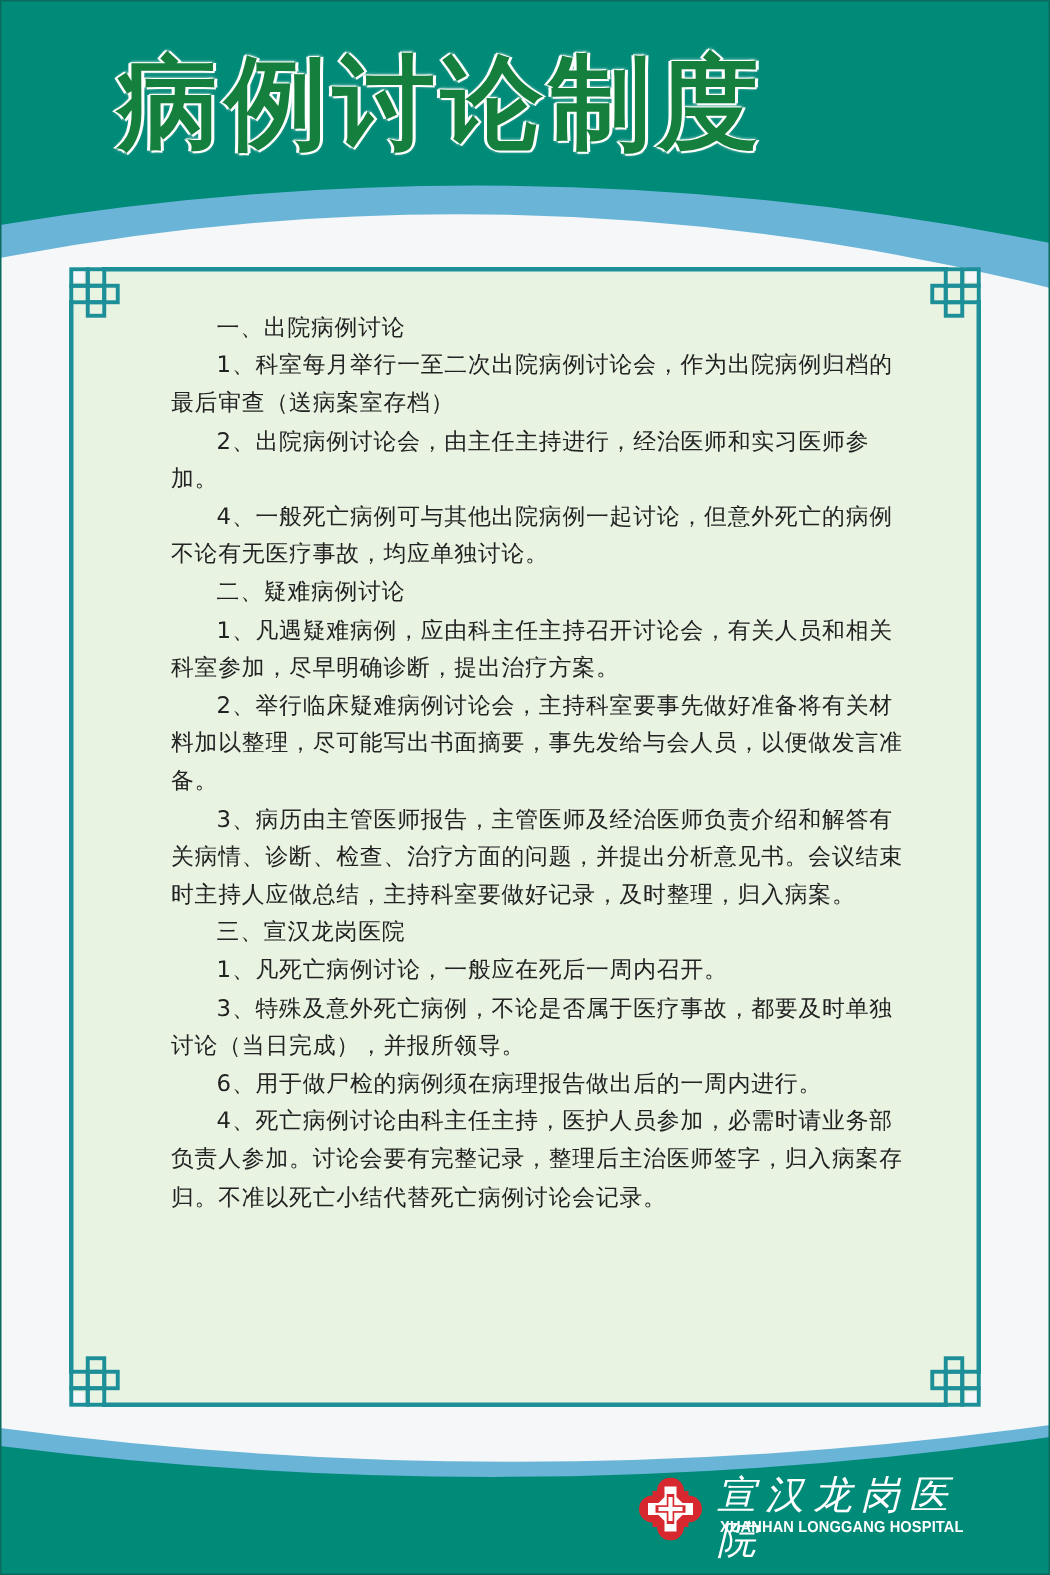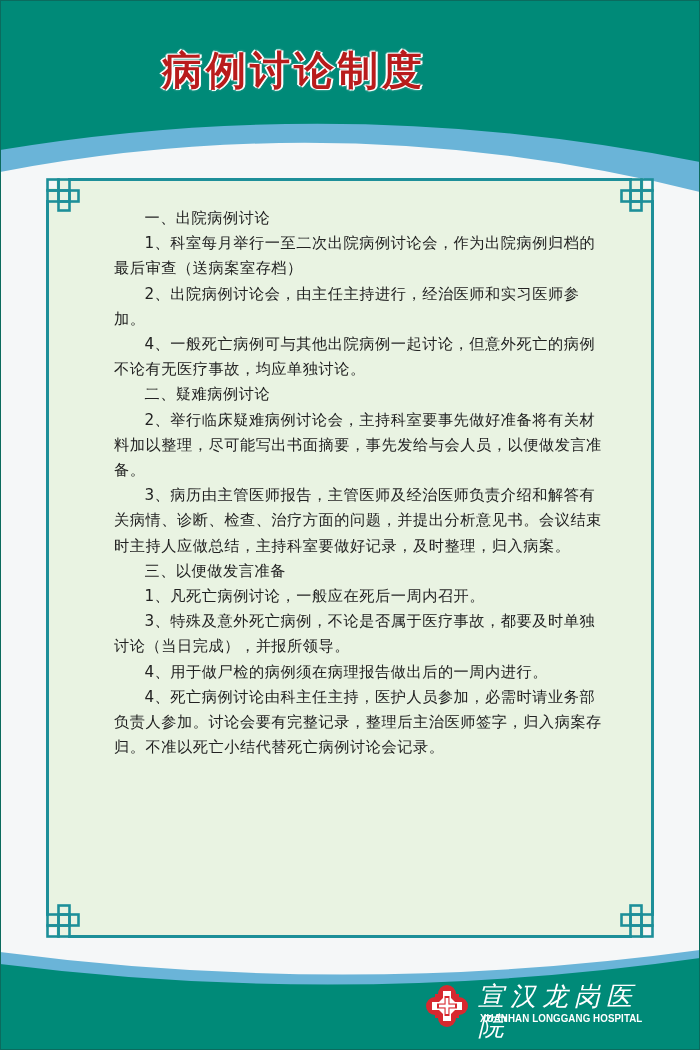--- a/index.html
+++ b/index.html
@@ -5,21 +5,21 @@
   html, body { margin: 0; padding: 0; }
   body {
     width: 700px; height: 1050px; position: relative; overflow: hidden;
     background: #f5f7f8;
     font-family: "DejaVu Sans", sans-serif;
   }
   .bg-svg { position: absolute; left: 0; top: 0; width: 700px; height: 1050px; }
   .title {
     position: absolute; left: 0; top: 30px; width: 588px; text-align: center;
     font-family: "DejaVu Sans", sans-serif; font-weight: bold;
-    font-size: 40px; line-height: 80px; color: #b91c1c;
+    font-size: 68px; line-height: 80px; color: #15803d;
     letter-spacing: 4px;
     text-shadow: 0 0 3px #fff, 0 0 2px #fff, 1px 1px 0 #fff, -1px -1px 0 #fff, 2px 0 0 #fff, -2px 0 0 #fff;
   }
   .panel {
     position: absolute; left: 46px; top: 178px; width: 608px; height: 852px;
   }
   .frame-svg { position: absolute; left: 0; top: 0; width: 608px; height: 760px; }
   .content {
     position: absolute; left: 68px; top: 28px; width: 492px;
     font-size: 15.2px; line-height: 25.2px; color: #222;
@@ -116,27 +116,28 @@
     </g>
   </svg>
 
   <div class="content">
     <p class="heading">一、出院病例讨论</p>
     <p>1、科室每月举行一至二次出院病例讨论会，作为出院病例归档的最后审查（送病案室存档）</p>
     <p>2、出院病例讨论会，由主任主持进行，经治医师和实习医师参加。</p>
     <p>4、一般死亡病例可与其他出院病例一起讨论，但意外死亡的病例不论有无医疗事故，均应单独讨论。</p>
 
     <p class="heading">二、疑难病例讨论</p>
+    <p>1、凡遇疑难病例，应由科主任主持召开讨论会，有关人员和相关科室参加，尽早明确诊断，提出治疗方案。</p>
     <p>2、举行临床疑难病例讨论会，主持科室要事先做好准备将有关材料加以整理，尽可能写出书面摘要，事先发给与会人员，以便做发言准备。</p>
     <p>3、病历由主管医师报告，主管医师及经治医师负责介绍和解答有关病情、诊断、检查、治疗方面的问题，并提出分析意见书。会议结束时主持人应做总结，主持科室要做好记录，及时整理，归入病案。</p>
 
-    <p class="heading">三、以便做发言准备</p>
+    <p class="heading">三、宣汉龙岗医院</p>
     <p>1、凡死亡病例讨论，一般应在死后一周内召开。</p>
     <p>3、特殊及意外死亡病例，不论是否属于医疗事故，都要及时单独讨论（当日完成），并报所领导。</p>
-    <p>4、用于做尸检的病例须在病理报告做出后的一周内进行。</p>
+    <p>6、用于做尸检的病例须在病理报告做出后的一周内进行。</p>
     <p>4、死亡病例讨论由科主任主持，医护人员参加，必需时请业务部负责人参加。讨论会要有完整记录，整理后主治医师签字，归入病案存归。不准以死亡小结代替死亡病例讨论会记录。</p>
   </div>
 </div>
 
 <div class="logo">
   <svg class="logo-mark" viewBox="0 0 42 42" xmlns="http://www.w3.org/2000/svg">
 
     <g fill="#d7282f">
       <circle cx="21" cy="9" r="9"></circle>
       <circle cx="21" cy="33" r="9"></circle>

